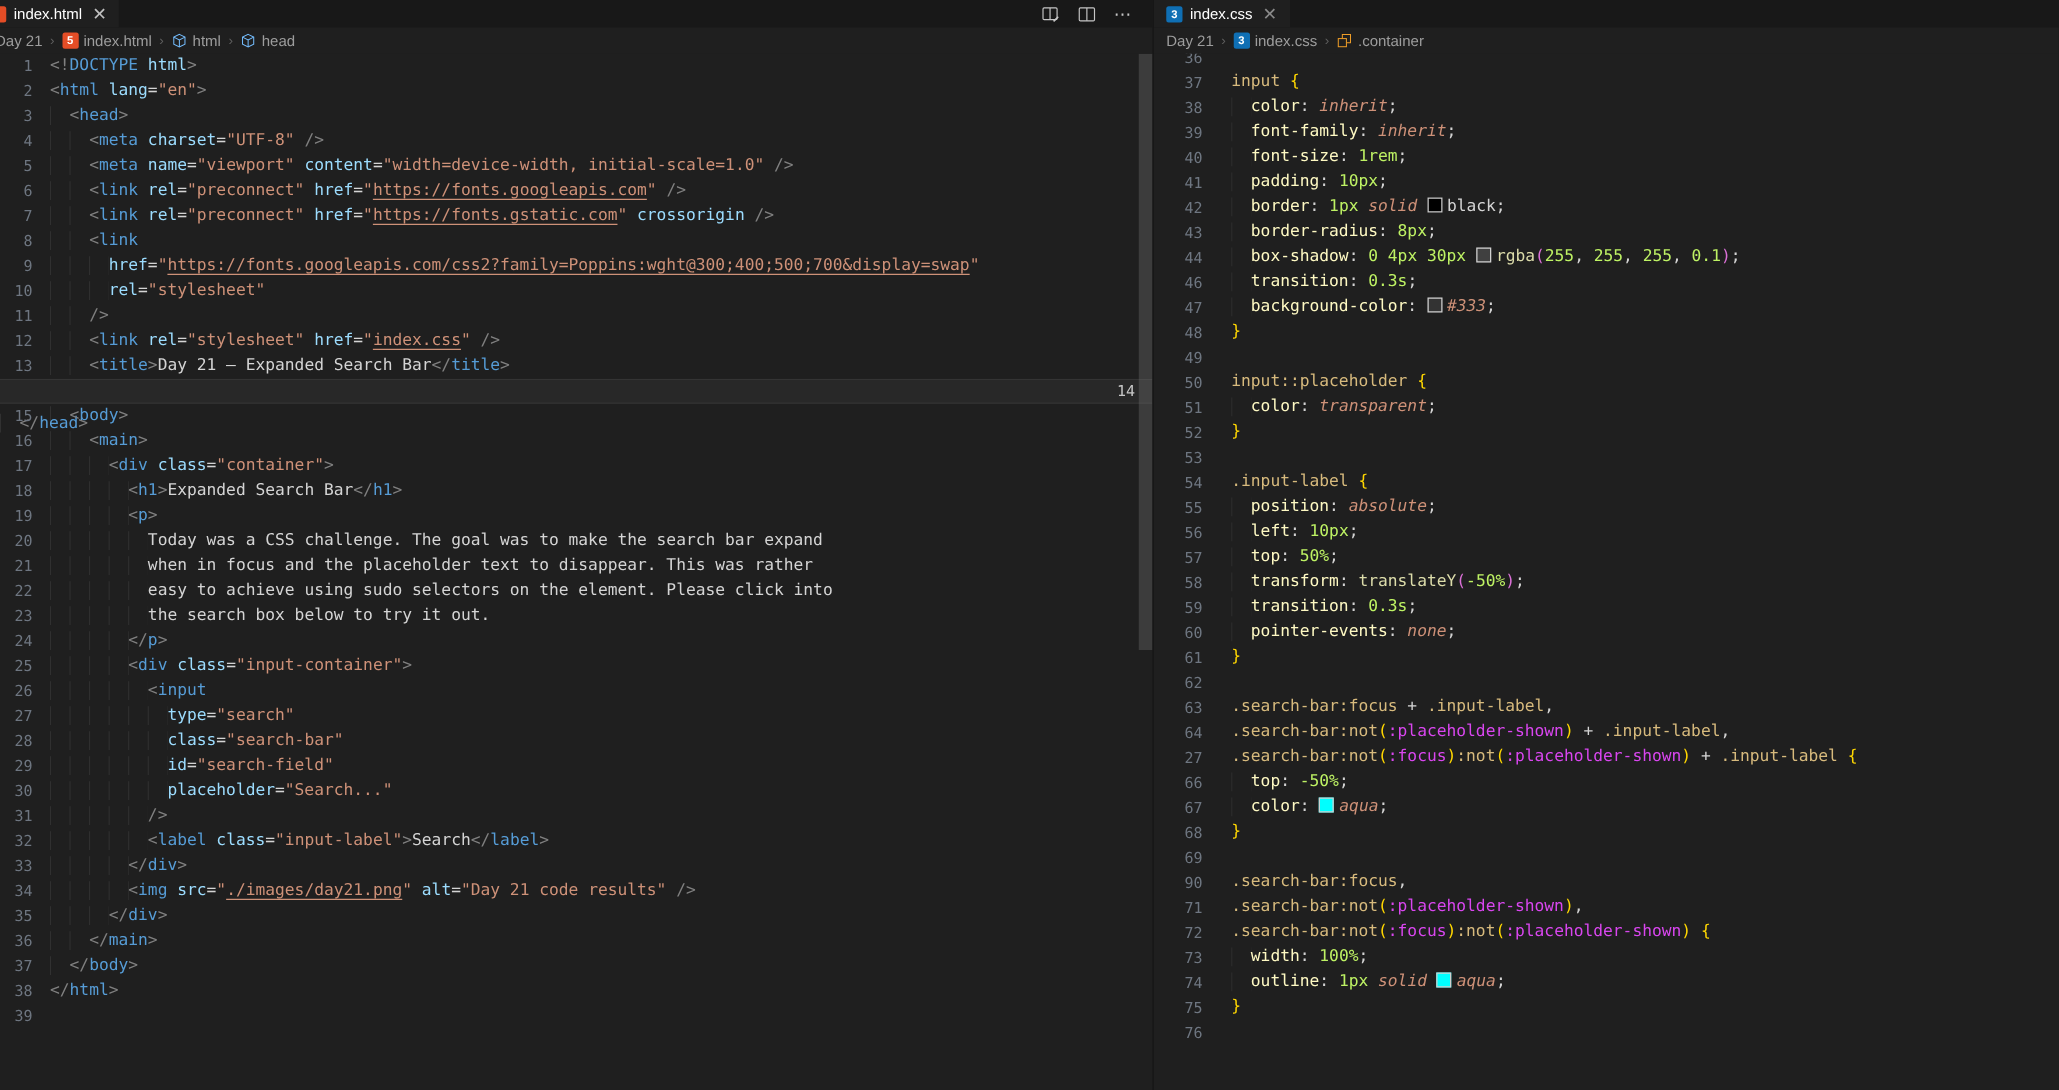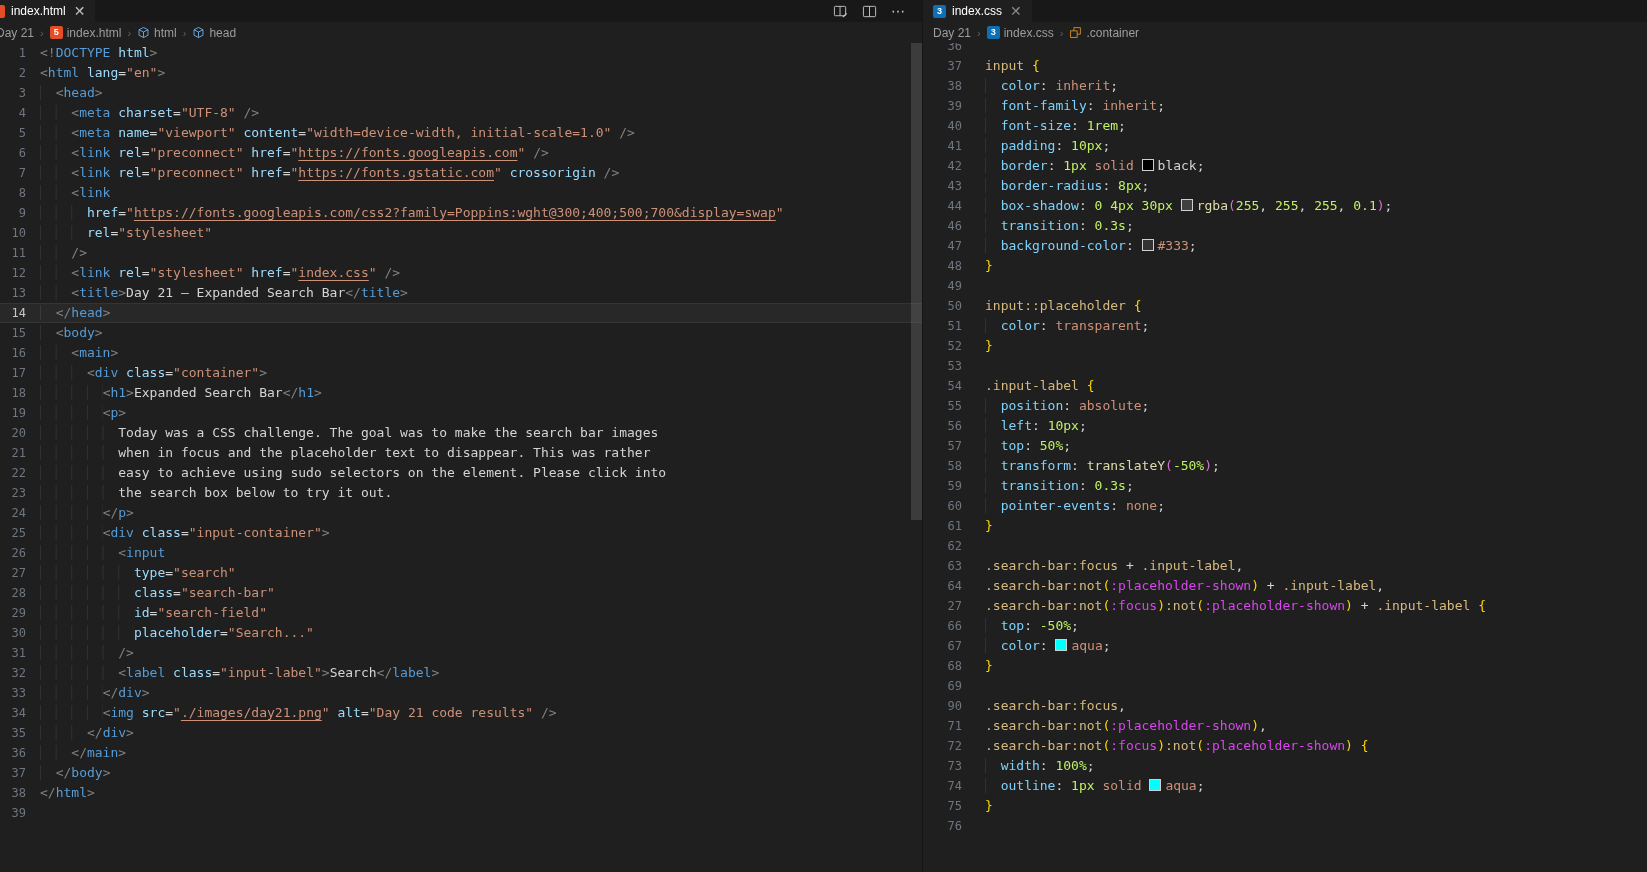--- a/index.html
+++ b/index.html
@@ -14,29 +14,29 @@
   .tab-actions{margin-left:auto;display:flex;align-items:center;gap:14px;padding-right:16px;color:#c5c5c5;}
   .breadcrumb{position:absolute;top:22px;left:0;right:0;height:21px;background:#1f1f1f;z-index:3;
               display:flex;align-items:center;gap:5px;padding-left:10px;font-size:12px;color:#9d9d9d;white-space:nowrap;}
   #group-left .breadcrumb{padding-left:0;margin-left:-4px;}
   .bc-sep{color:#5f5f5f;font-size:11px;padding:0 1px;}
   .bc-item{display:flex;align-items:center;gap:4px;cursor:pointer;}
   .code-block{position:absolute;left:0;right:0;z-index:1;font-family:"DejaVu Sans Mono","Liberation Mono",monospace;font-size:13px;}
   #group-left .code-block{top:43px;}
   #group-right .code-block{top:36px;}
   .crow{height:20px;line-height:20px;display:flex;width:100%;}
-  .crow.active{background:rgba(255,255,255,0.045);box-shadow:inset 0 1px 0 rgba(255,255,255,0.06),inset 0 -1px 0 rgba(255,255,255,0.06);}
+  .crow.active{background:rgba(255,255,255,0.045);box-shadow:inset 0 1px 0 rgba(255,255,255,0.06),inset 0 -1px 0 rgba(255,255,255,0.06);flex-direction:column;}
   .ln{flex:0 0 26px;text-align:right;margin-right:14px;color:#6e7681;font-size:12px;user-select:none;}
   #group-right .ln{flex:0 0 39px;margin-right:23px;}
   .crow.active .ln{color:#c6c6c6;}
   .ctext{white-space:pre;}
   .s-ind{background-image:linear-gradient(90deg,rgba(255,255,255,0.08) 1px,transparent 1px);background-size:2ch 100%;}
   .s-pu{color:#808080;} .s-tag{color:#569cd6;} .s-attr{color:#9cdcfe;} .s-txt{color:#d4d4d4;}
   .s-str{color:#ce9178;} .s-lnk{color:#ce9178;text-decoration:underline;text-underline-offset:3px;}
-  .s-sel{color:#d7ba7d;} .s-prop{color:#7dd3fc;} .s-val{color:#ce9178;} .s-num{color:#bef264;}
+  .s-sel{color:#d7ba7d;} .s-prop{color:#fef9c3;} .s-val{color:#ce9178;font-style:italic;} .s-num{color:#bef264;}
   .s-fn{color:#dcdcaa;} .s-br1{color:#ffd700;} .s-br2{color:#da70d6;} .s-psu{color:#d946ef;}
   .swatch{display:inline-block;width:10px;height:10px;border:1px solid #cfcfcf;margin-right:4px;vertical-align:-1px;}
   .vscroll{position:absolute;top:43px;right:0;width:11px;height:477px;background:rgba(121,121,121,0.32);z-index:2;cursor:pointer;}
   .file-ico{display:inline-grid;place-items:center;width:13px;height:13px;border-radius:2px;
             color:#fff;font-size:9px;font-weight:bold;line-height:1;}
   .ico-html5{background:#e44d26;}
   .ico-css3{background:#0f6fb4;}
   .ico-sliver{display:inline-block;width:5px;height:13px;background:#e44d26;margin-left:-10px;border-radius:0 2px 2px 0;}
   .dots{font-size:14px;letter-spacing:1px;line-height:1;cursor:pointer;color:#c5c5c5;}
   svg.uiico{display:block;cursor:pointer;}
@@ -162,21 +162,21 @@
       <div class="crow">
         <span class="ln">18</span>
         <span class="ctext"><span class="s-ind">        </span><span class="s-pu">&lt;</span><span class="s-tag">h1</span><span class="s-pu">&gt;</span><span class="s-txt">Expanded Search Bar</span><span class="s-pu">&lt;/</span><span class="s-tag">h1</span><span class="s-pu">&gt;</span></span>
       </div>
       <div class="crow">
         <span class="ln">19</span>
         <span class="ctext"><span class="s-ind">        </span><span class="s-pu">&lt;</span><span class="s-tag">p</span><span class="s-pu">&gt;</span></span>
       </div>
       <div class="crow">
         <span class="ln">20</span>
-        <span class="ctext"><span class="s-ind">          </span><span class="s-txt">Today was a CSS challenge. The goal was to make the search bar images</span></span>
+        <span class="ctext"><span class="s-ind">          </span><span class="s-txt">Today was a CSS challenge. The goal was to make the search bar expand</span></span>
       </div>
       <div class="crow">
         <span class="ln">21</span>
         <span class="ctext"><span class="s-ind">          </span><span class="s-txt">when in focus and the placeholder text to disappear. This was rather</span></span>
       </div>
       <div class="crow">
         <span class="ln">22</span>
         <span class="ctext"><span class="s-ind">          </span><span class="s-txt">easy to achieve using sudo selectors on the element. Please click into</span></span>
       </div>
       <div class="crow">

